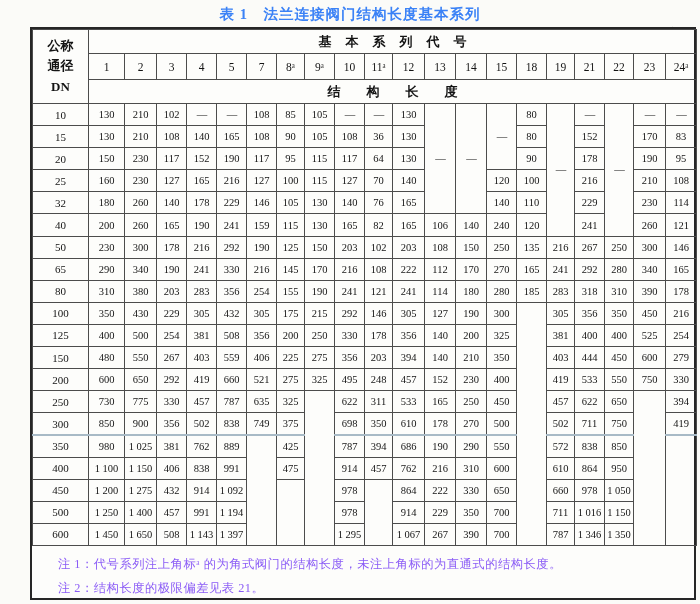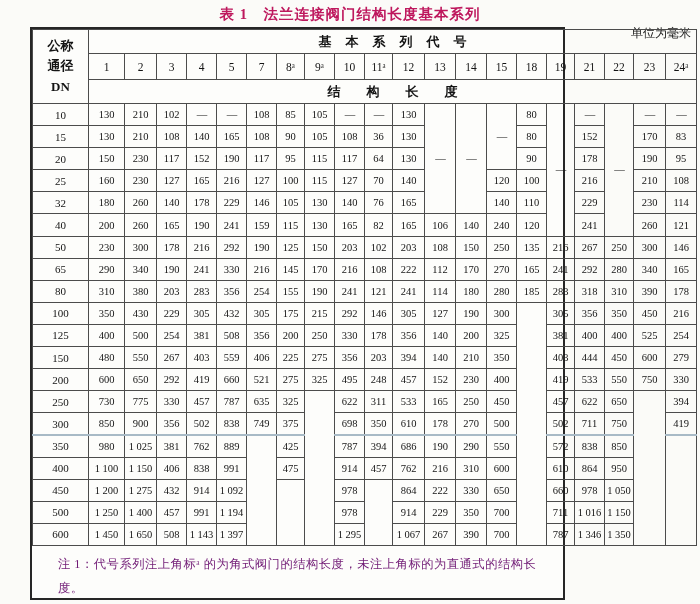--- a/index.html
+++ b/index.html
@@ -4,45 +4,45 @@
 <style>
   html,body{margin:0;padding:0;}
   body{
     width:700px;height:604px;position:relative;overflow:hidden;
     background:#fbfbf8;color:#111;
     font-family:"Liberation Serif","DejaVu Serif",serif;
   }
   .titlebar{position:absolute;left:0;top:3px;width:100%;height:22px;}
   .doc-title{
     position:absolute;left:0;right:0;top:2px;text-align:center;
-    font-weight:bold;font-size:14.5px;letter-spacing:1px;color:#be185d;
+    font-weight:bold;font-size:14.5px;letter-spacing:1px;color:#3b82f6;
   }
   .unit-note{position:absolute;right:9px;top:22px;font-size:12px;font-weight:normal;color:#161616;}
   .table-box{
-    position:absolute;left:30px;top:27px;width:535px;height:573px;
+    position:absolute;left:30px;top:27px;width:666px;height:573px;
     border:2px solid #262626;background:#fdfdfb;box-sizing:border-box;
   }
   table.grid{border-collapse:collapse;table-layout:fixed;width:100%;}
   table.grid th,table.grid td{
     border:1px solid #4c4c4c;text-align:center;vertical-align:middle;
     padding:0;font-weight:normal;font-size:10.5px;color:#141414;
     overflow:hidden;white-space:nowrap;
   }
   tr.h1 th{height:23px;font-size:13px;font-weight:bold;}
   tr.h2 th{height:25px;font-size:11.5px;}
   tr.h3 th{height:23px;font-size:13px;font-weight:bold;text-align:center;}
   th.series{letter-spacing:14px;text-indent:14px;font-family:Liberation Mono, monospace;}
   th.lenhdr{letter-spacing:26px;text-indent:26px;}
   th.corner{font-size:12px;line-height:1.55;font-weight:normal;}
   tbody tr{height:22.1px;}
   tbody th.dn{font-size:11px;}
   td.dash{color:#3d3d3d;font-size:10px;letter-spacing:-1px;}
   tr.fold td, tr.fold th{border-top:2px solid #a8bac6;}
   .notes{
-    padding:7px 26px 0 26px;font-size:12.3px;line-height:1.95;color:#701a75;
+    padding:7px 26px 0 26px;font-size:12.3px;line-height:1.95;color:#8b5cf6;
     letter-spacing:.5px;
   }
 </style>
 </head>
 <body>
 
 <div class="titlebar">
   <div class="doc-title">表 1　法兰连接阀门结构长度基本系列</div>
   <div class="unit-note">单位为毫米</div>
 </div>

